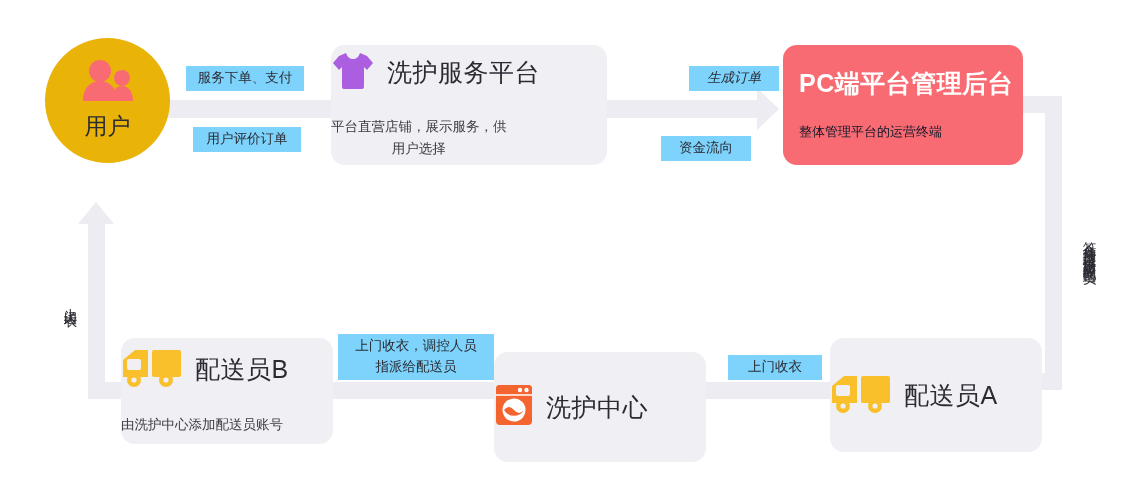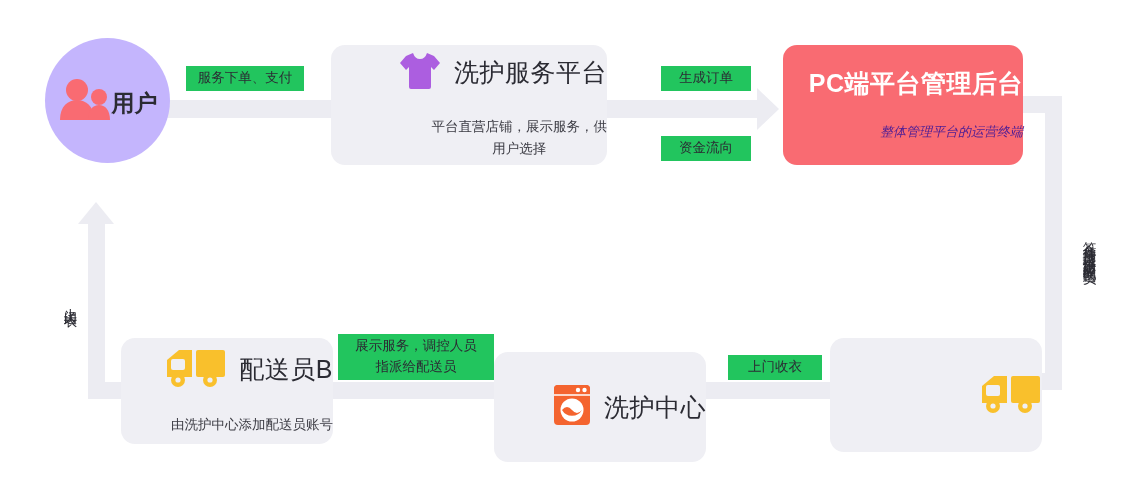--- a/index.html
+++ b/index.html
@@ -22,45 +22,45 @@
   .arrowhead-up{
     position:absolute;width:0;height:0;
     border-left:18px solid transparent;
     border-right:18px solid transparent;
     border-bottom:22px solid #ECECF2;
   }
 
   
   .node-circle{
     position:absolute;border-radius:50%;
-    background:#c4b5fd;
-    display:flex;
-    align-items:center;justify-content:center;font-weight:bold;
+    background:#eab308;
+    display:flex;flex-direction:column;
+    align-items:center;justify-content:center;
   }
   .node-box{
     position:absolute;border-radius:14px;
     background:#EFEFF4;
     display:flex;flex-direction:column;
-    align-items:flex-end;justify-content:center;
+    align-items:flex-start;justify-content:center;
     box-sizing:border-box;
   }
   .node-box.accent{background:#F96B72;padding-left:16px;}
 
   .row-title{display:flex;align-items:center;justify-content:center;gap:12px;}
   .title{font-size:25px;color:#2b2b33;font-weight:400;letter-spacing:.5px;white-space:nowrap;}
   .title.big{font-size:25px;font-weight:bold;color:#ffffff;}
   .subtitle{font-size:13.5px;color:#3a3a42;margin-top:22px;line-height:1.6;text-align:center;white-space:nowrap;}
-  .subtitle.onaccent{color:#4c1d95;font-size:13px;font-style:italic;}
+  .subtitle.onaccent{color:#0f172a;font-size:13px;}
   .circle-label{font-size:23px;color:#2b2b33;margin-top:6px;}
 
   
   .edge-label{
     position:absolute;font-size:13.5px;color:#2b2b33;
     text-align:center;line-height:1.55;white-space:nowrap;
-    background:#22c55e;
+    background:#7dd3fc;
   }
   .edge-label.two{white-space:normal;}
   .edge-label.vert{
     writing-mode:vertical-rl;text-orientation:upright;
     letter-spacing:2px;white-space:nowrap;background:transparent;
   }
 
   
   .icon{display:block;}
 </style>
@@ -159,34 +159,36 @@
         <svg width="62" height="42" viewBox="0 0 62 42">
           <path d="M2 14 L14 4 L27 4 L27 31 L2 31 Z" fill="#F9C02C"></path>
           <rect x="6" y="13" width="14" height="11" rx="2" fill="#EFEFF4"></rect>
           <rect x="31" y="4" width="29" height="27" rx="2" fill="#F9C02C"></rect>
           <circle cx="13" cy="34" r="7" fill="#F9C02C"></circle>
           <circle cx="13" cy="34" r="2.6" fill="#EFEFF4"></circle>
           <circle cx="45" cy="34" r="7" fill="#F9C02C"></circle>
           <circle cx="45" cy="34" r="2.6" fill="#EFEFF4"></circle>
         </svg>
       </span>
+      <span class="title">配送员A</span>
     </div>
   </div>
 
   <div class="edge-label" style="left:186px;top:66px;width:110px;padding:2px 4px;">服务下单、支付</div>
 
+  <div class="edge-label" style="left:193px;top:127px;width:100px;padding:2px 4px;">用户评价订单</div>
 
-  <div class="edge-label" style="left:661px;top:66px;width:82px;padding:2px 4px;">生成订单</div>
+  <div class="edge-label" style="left:689px;top:66px;width:82px;padding:2px 4px;font-style:italic;">生成订单</div>
 
   <div class="edge-label" style="left:661px;top:136px;width:82px;padding:2px 4px;">资金流向</div>
 
   <div class="edge-label vert" style="left:1078px;top:112px;height:270px;">符合条件的订单指派给对应的配送员</div>
 
   <div class="edge-label" style="left:728px;top:355px;width:86px;padding:2px 4px;">上门收衣</div>
 
   <div class="edge-label two" style="left:338px;top:334px;width:148px;padding:2px 4px;">
-    <div>展示服务，调控人员</div>
+    <div>上门收衣，调控人员</div>
     <div>指派给配送员</div>
   </div>
 
   <div class="edge-label vert" style="left:59px;top:267px;height:68px;">上门送衣</div>
 
 </div>
 
 </body></html>

